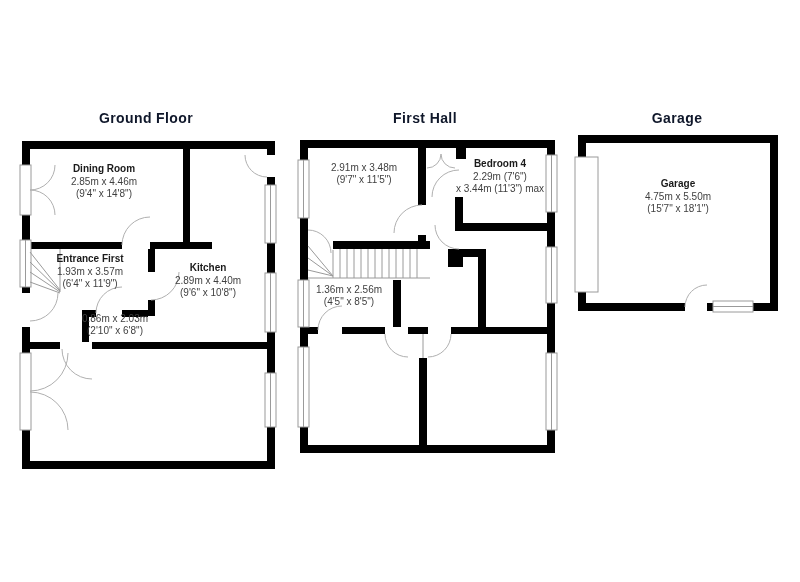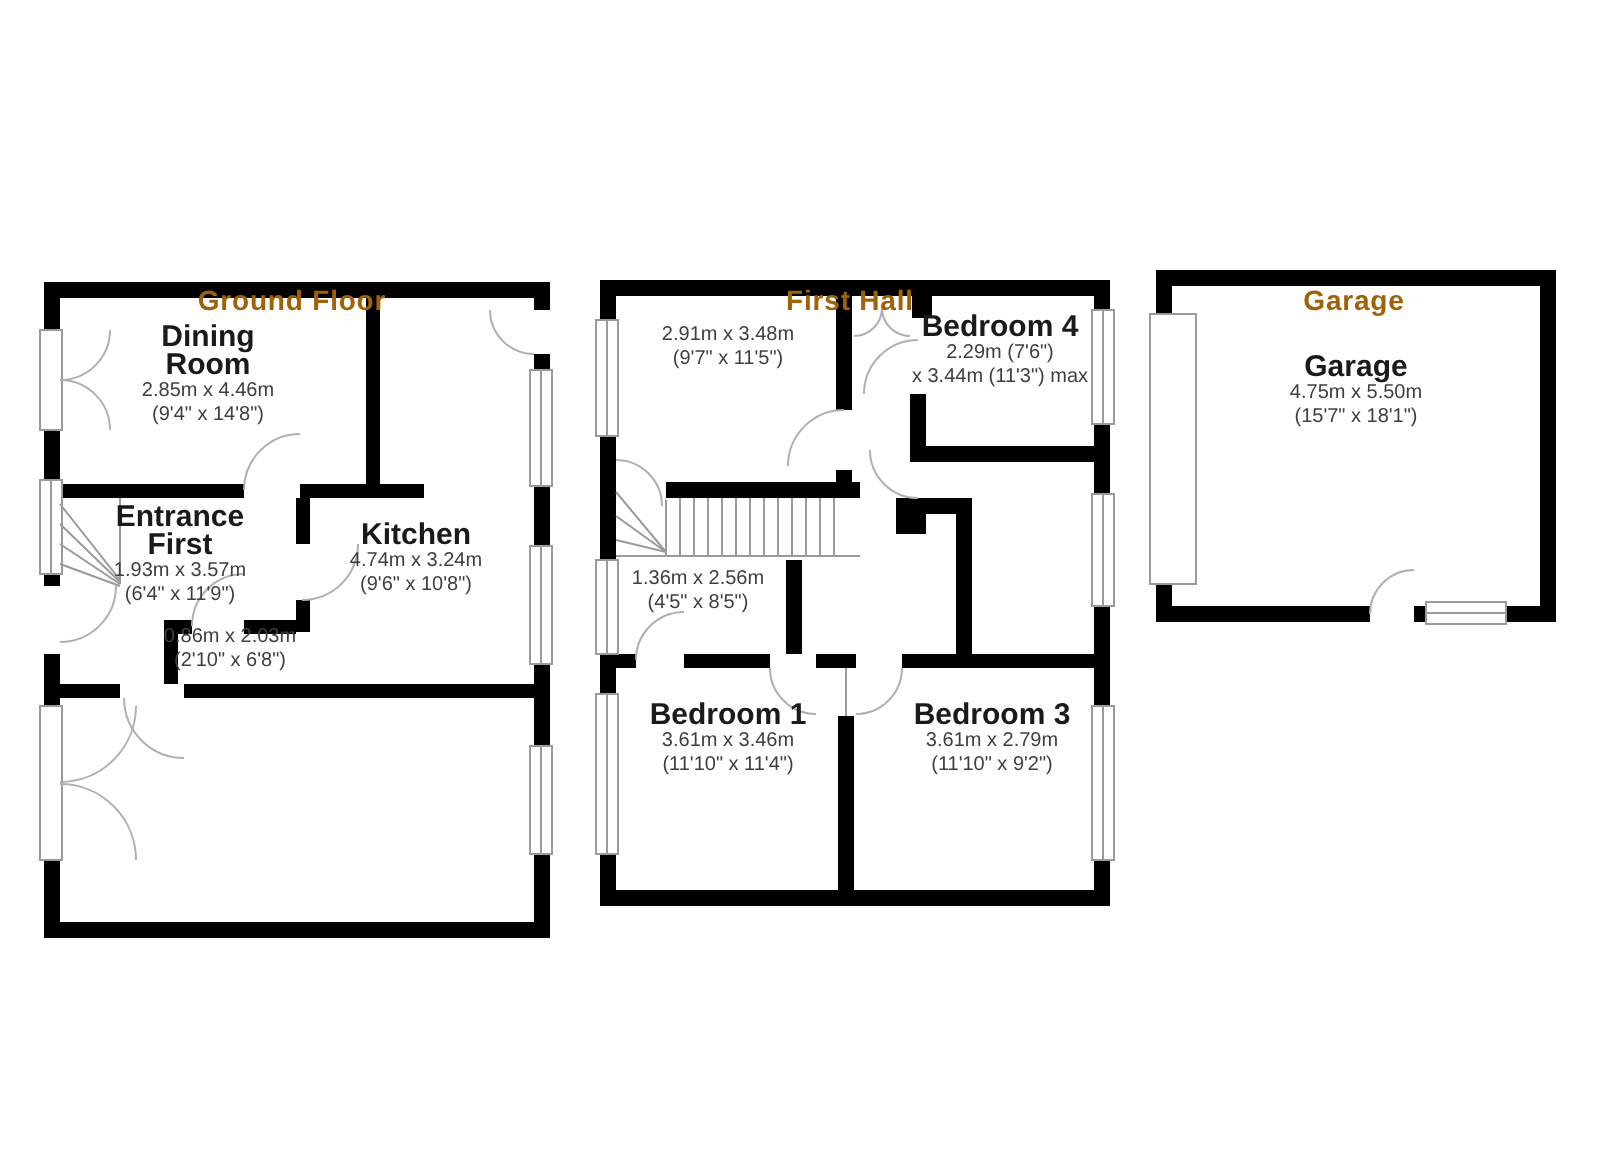--- a/index.html
+++ b/index.html
@@ -7,27 +7,27 @@
     position:relative;width:800px;height:582px;background:#fff;overflow:hidden;
     font-family:"Liberation Sans","DejaVu Sans",sans-serif;
   }
   #plan-svg{position:absolute;left:0;top:0;}
   .wall{fill:#000;}
   .win{fill:#fff;stroke:#9a9a9a;stroke-width:1;}
   .thin{stroke:#9a9a9a;stroke-width:1;fill:none;}
   .arc{stroke:#b0b0b0;stroke-width:1;fill:none;}
   .floor-title{
     position:absolute;transform:translateX(-50%);
-    font-size:14px;font-weight:bold;color:#a16207;letter-spacing:.4px;white-space:nowrap;margin-top:32px;
+    font-size:14px;font-weight:bold;color:#0f172a;letter-spacing:.4px;white-space:nowrap;
   }
   .room-label{
     position:absolute;transform:translateX(-50%);
     width:140px;text-align:center;color:#1a1a1a;
   }
-  .rname{display:block;font-size:15px;font-weight:bold;line-height:14px;white-space:nowrap;margin:0 auto;}
+  .rname{display:block;font-size:10px;font-weight:bold;line-height:14px;white-space:nowrap;margin:0 auto;}
   .w64{width:64px;white-space:normal;}
   .w70{width:70px;white-space:normal;}
   .rdim{display:block;font-size:10px;line-height:11.5px;color:#3f3f3f;white-space:nowrap;}
 </style>
 </head>
 <body>
 
 <div id="canvas">
 
   <svg id="plan-svg" width="800" height="582" viewBox="0 0 800 582">
@@ -201,51 +201,41 @@
     <span class="rdim">2.85m x 4.46m</span>
     <span class="rdim">(9'4" x 14'8")</span>
   </div>
   <div class="room-label" style="left:90px;top:252px">
     <span class="rname w70">Entrance First</span>
     <span class="rdim">1.93m x 3.57m</span>
     <span class="rdim">(6'4" x 11'9")</span>
   </div>
   <div class="room-label" style="left:208px;top:261px">
     <span class="rname">Kitchen</span>
-    <span class="rdim">4.74m x 3.24m</span>
+    <span class="rdim">2.89m x 4.40m</span>
     <span class="rdim">(9'6" x 10'8")</span>
   </div>
   <div class="room-label" style="left:115px;top:313px">
     <span class="rdim">0.86m x 2.03m</span>
     <span class="rdim">(2'10" x 6'8")</span>
   </div>
 
   <div class="room-label" style="left:364px;top:162px">
     <span class="rdim">2.91m x 3.48m</span>
     <span class="rdim">(9'7" x 11'5")</span>
   </div>
   <div class="room-label" style="left:500px;top:157px">
     <span class="rname">Bedroom 4</span>
     <span class="rdim">2.29m (7'6")</span>
     <span class="rdim">x 3.44m (11'3") max</span>
   </div>
   <div class="room-label" style="left:349px;top:284px">
     <span class="rdim">1.36m x 2.56m</span>
     <span class="rdim">(4'5" x 8'5")</span>
   </div>
-  <div class="room-label" style="left:364px;top:351px">
-    <span class="rname">Bedroom 1</span>
-    <span class="rdim">3.61m x 3.46m</span>
-    <span class="rdim">(11'10" x 11'4")</span>
-  </div>
-  <div class="room-label" style="left:496px;top:351px">
-    <span class="rname">Bedroom 3</span>
-    <span class="rdim">3.61m x 2.79m</span>
-    <span class="rdim">(11'10" x 9'2")</span>
-  </div>
 
   <div class="room-label" style="left:678px;top:177px">
     <span class="rname">Garage</span>
     <span class="rdim">4.75m x 5.50m</span>
     <span class="rdim">(15'7" x 18'1")</span>
   </div>
 
 </div>
 
 </body></html>

